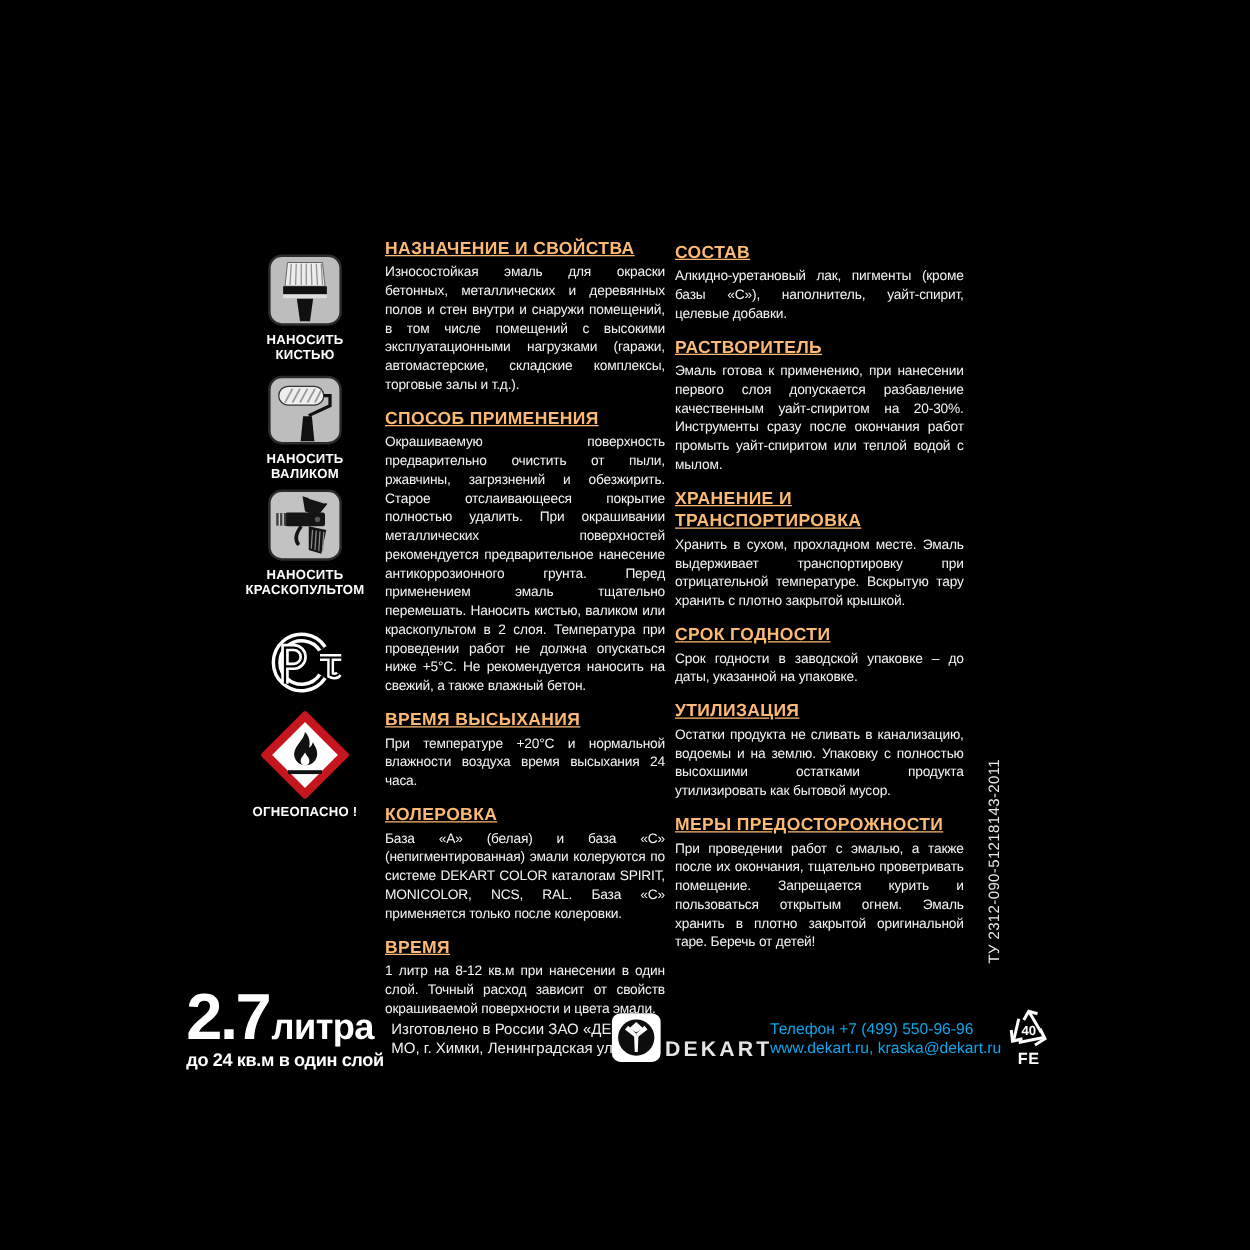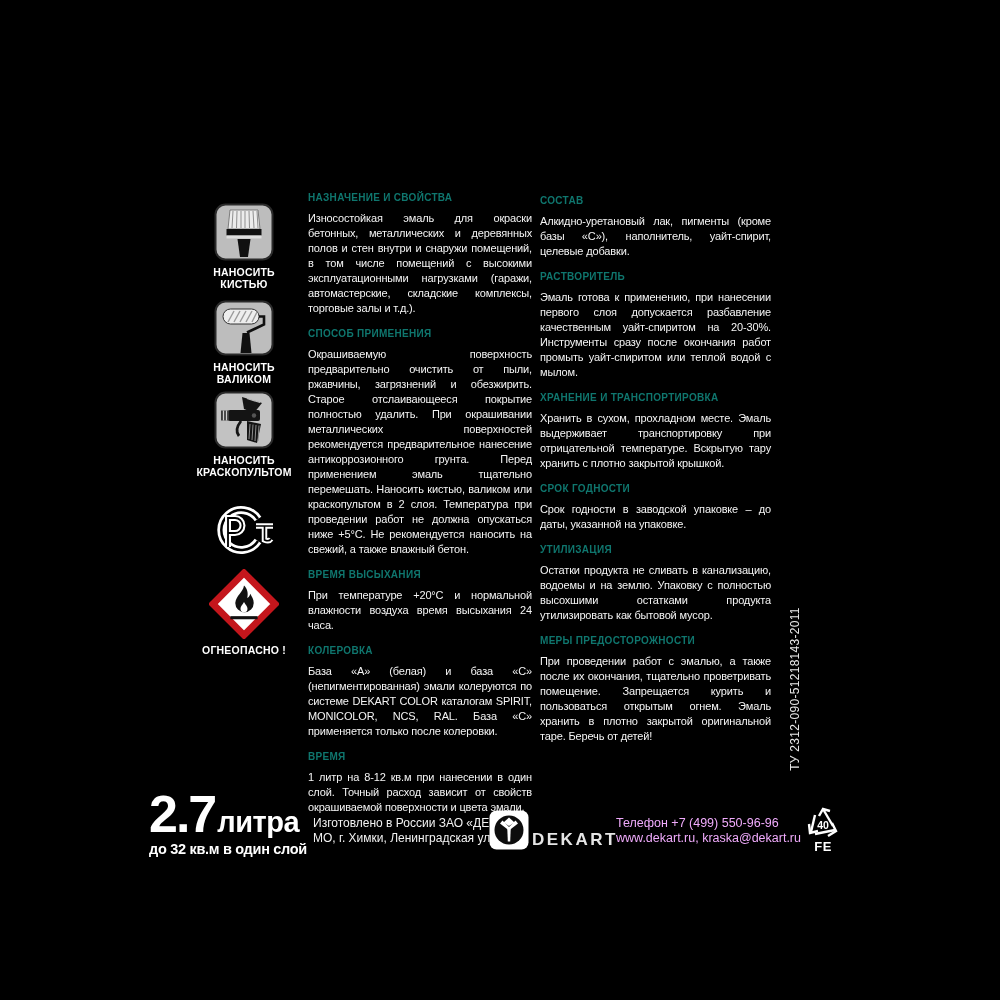--- a/index.html
+++ b/index.html
@@ -15,22 +15,22 @@
   .icon-caption{
     color:#fff;font-size:10.5px;font-weight:bold;line-height:12px;margin-top:5px;
     white-space:pre-line;letter-spacing:.2px;
   }
   .m10{margin-top:10px}.m6{margin-top:6px}.m24{margin-top:24px}.m11{margin-top:11px}
 
   
   .col-mid{position:absolute;left:308px;top:189px;width:224px;}
   .col-right{position:absolute;left:540px;top:192px;width:231px;}
   .section-heading{
-    color:#0f766e;font-size:10px;font-weight:bold;margin:9px 0 4px 0;
-    letter-spacing:.3px;line-height:18px;
+    color:#fdba74;font-size:14px;font-weight:bold;margin:9px 0 4px 0;
+    letter-spacing:.3px;line-height:18px;text-decoration:underline;
   }
   .section-heading.first{margin-top:0;}
   .section-body{
     color:#f4f4f4;font-size:11px;line-height:15px;margin:0;text-align:justify;
     letter-spacing:-0.15px;
   }
 
   
   .tu-vertical{
     position:absolute;left:711px;top:682px;width:168px;text-align:center;
@@ -41,21 +41,21 @@
   
   .volume-block{position:absolute;left:149px;top:791px;color:#fff;width:160px;}
   .volume-line{display:flex;align-items:baseline;}
   .volume-number{font-size:52px;font-weight:bold;line-height:46px;letter-spacing:-2px;}
   .volume-unit{font-size:29px;font-weight:bold;margin-left:2px;letter-spacing:-0.5px;}
   .volume-coverage{font-size:14.5px;font-weight:bold;margin-top:2px;letter-spacing:-0.3px;white-space:nowrap;}
 
   .manufacturer{position:absolute;left:313px;top:816px;color:#f2f2f2;font-size:12px;line-height:15px;}
   .brand-block{position:absolute;left:489px;top:810px;display:flex;align-items:flex-end;}
   .brand-name{color:#e5e5e5;font-weight:bold;font-size:17px;letter-spacing:2.5px;margin-left:3px;margin-bottom:0;}
-  .contact{position:absolute;left:616px;top:816px;color:#f0abfc;font-size:12.5px;line-height:15px;}
+  .contact{position:absolute;left:616px;top:816px;color:#0ea5e9;font-size:12.5px;line-height:15px;}
 
   .recycle-block{position:absolute;left:802px;top:806px;width:42px;text-align:center;color:#fff;}
   .recycle-wrap{position:relative;width:42px;height:32px;}
   .recycle-code{position:absolute;left:0;top:13px;width:42px;font-size:10.5px;font-weight:bold;}
   .recycle-material{font-size:13px;font-weight:bold;margin-top:1px;letter-spacing:.5px;}
 </style>
 </head>
 <body>
 
 <div class="label">
@@ -175,21 +175,21 @@
     <p class="section-body">При проведении работ с эмалью, а также после их окончания, тщательно проветривать помещение. Запрещается курить и пользоваться открытым огнем. Эмаль хранить в плотно закрытой оригинальной таре. Беречь от детей!</p>
   </div>
 
   <div class="tu-vertical">ТУ 2312-090-51218143-2011</div>
 
   <div class="volume-block">
     <div class="volume-line">
       <span class="volume-number">2.7</span>
       <span class="volume-unit">литра</span>
     </div>
-    <div class="volume-coverage">до 32 кв.м в один слой</div>
+    <div class="volume-coverage">до 24 кв.м в один слой</div>
   </div>
 
   <div class="manufacturer">
     <div>Изготовлено в России ЗАО «ДЕКАРТ»</div>
     <div>МО, г. Химки, Ленинградская ул. 31</div>
   </div>
 
   <div class="brand-block">
     <svg width="40" height="40" viewBox="0 0 40 40">
       <rect x="0.5" y="0.5" width="39" height="39" rx="7" fill="#fff"></rect>

